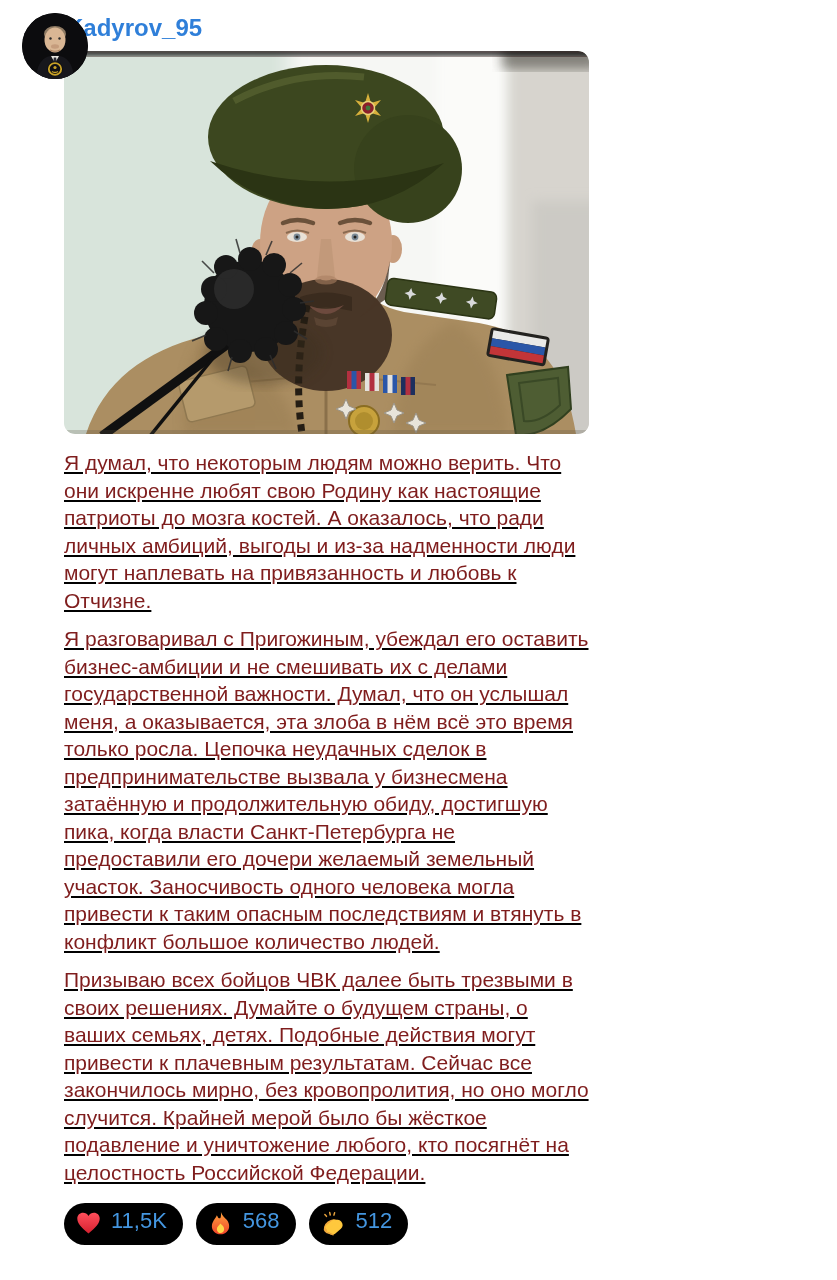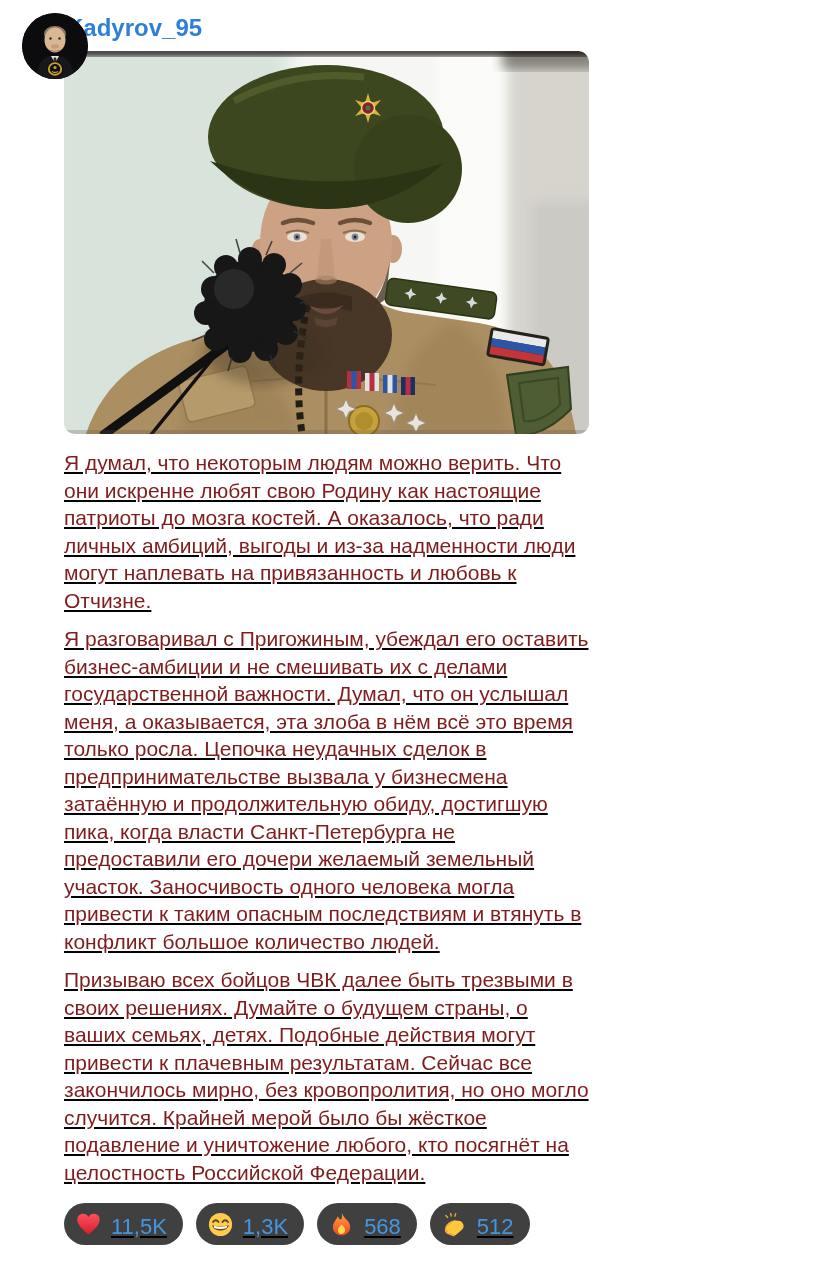--- a/index.html
+++ b/index.html
@@ -20,21 +20,21 @@
   .photo{
     width:525px;height:383px;border-radius:11px;overflow:hidden;display:block;
     background:#eef0ec;
   }
   .photo svg{display:block;}
   .text{width:527px;margin-top:15px;font-size:21px;line-height:27.5px;color:#7f1d1d;}
   .text p{margin:0 0 11px 0;}
   .text p:last-child{margin-bottom:13px;}
   .reactions{display:flex;align-items:center;gap:13px;margin-top:17px;}
   .pill{
-    display:inline-flex;align-items:flex-end;gap:9px;background:#404040;
+    display:inline-flex;align-items:flex-start;gap:9px;background:#000000;
     border:none;border-radius:21px;padding:7px 16px 7px 11px;height:42px;
     box-sizing:border-box;cursor:pointer;font-family:inherit;
   }
   .pill .cnt{font-size:22px;color:#4496e0;line-height:1;}
   .pill svg{width:27px;height:27px;flex:0 0 auto;}
 </style>
 </head>
 <body>
 
 <div class="post">
@@ -243,30 +243,20 @@
           <stop offset="0" stop-color="#ff4e5b"></stop>
               <stop offset="1" stop-color="#d6212f"></stop>
         </linearGradient>
           </defs>
         <path d="M10 17.4 C4.5 13.1 1.7 9.6 1.7 6.3 C1.7 3.9 3.6 2.1 6 2.1 C7.6 2.1 9.1 3 10 4.4 C10.9 3 12.4 2.1 14 2.1 C16.4 2.1 18.3 3.9 18.3 6.3 C18.3 9.6 15.5 13.1 10 17.4 Z" fill="url(#hg)"></path>
       </svg>
       <span class="cnt">11,5K</span>
     </button>
 
 
-    <button class="pill">
-      <svg viewBox="0 0 20 20">
-        <circle cx="10" cy="10" r="8.6" fill="#ffcb4c"></circle>
-        <path d="M4.5,8.1 Q6.5,5.6 8.5,8.1" stroke="#65471b" stroke-width="1.4" fill="none" stroke-linecap="round"></path>
-        <path d="M11.5,8.1 Q13.5,5.6 15.5,8.1" stroke="#65471b" stroke-width="1.4" fill="none" stroke-linecap="round"></path>
-        <path d="M3.9,10.5 C5,15.7 15,15.7 16.1,10.5 Q10,12.4 3.9,10.5 Z" fill="#65471b"></path>
-        <path d="M5,10.9 Q10,12.5 15,10.9 L14.6,12.6 Q10,13.9 5.4,12.6 Z" fill="#ffffff"></path>
-      </svg>
-      <span class="cnt">1,3K</span>
-    </button>
 
     <button class="pill">
       <svg viewBox="0 0 20 20">
         <path d="M10.3,1.4 C11.2,4.1 13.1,5.5 14.6,7.3 C15.9,8.9 16.4,10.4 16.4,12 C16.4,15.4 13.6,18 10,18 C6.4,18 3.6,15.4 3.6,12 C3.6,9.8 4.7,8.1 5.9,6.3 C6.4,5.5 7,4.7 7.3,3.8 C8,5.3 8.6,6.2 9.4,6.2 C10.3,6.2 10.5,3.9 10.3,1.4 Z" fill="url(#fg)"></path>
         <defs>
             <linearGradient id="fg" x1="0" y1="0" x2="0" y2="1">
           <stop offset="0" stop-color="#ffa43d"></stop>
               <stop offset="1" stop-color="#f0442a"></stop>
         </linearGradient>
           </defs>

